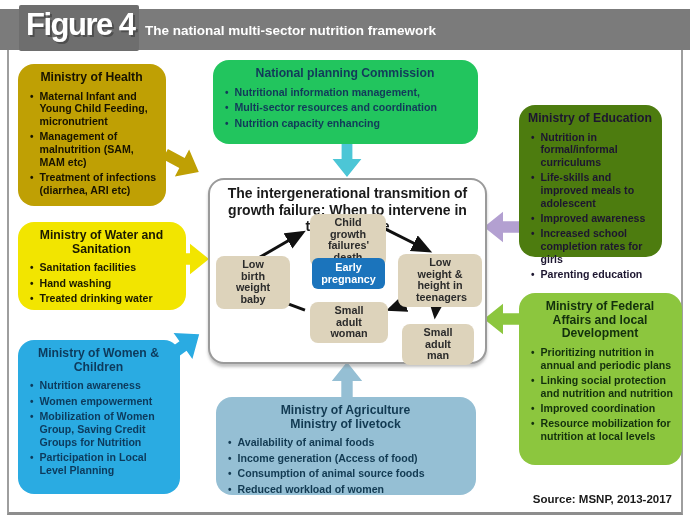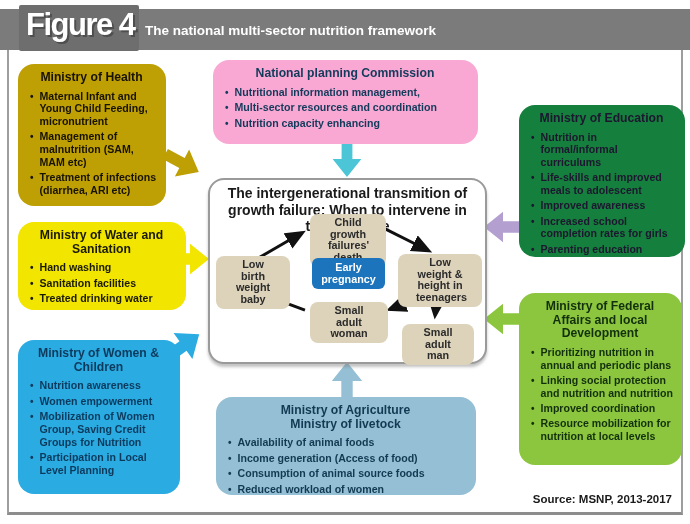--- a/index.html
+++ b/index.html
@@ -16,22 +16,22 @@
          border-left:2px solid #9e9e9e;border-right:2px solid #9e9e9e;border-bottom:3px solid #8d8d8d;}
   
   .mbox{position:absolute;border-radius:16px;padding:7px 9px 6px 8px;box-sizing:border-box;z-index:3;}
   .mbox .title{font-weight:bold;text-align:center;font-size:12.2px;line-height:1.12;margin-bottom:5px;}
   .mbox ul{margin:0;padding:0 0 0 4px;list-style:none;}
   .mbox li{display:flex;gap:6px;font-weight:bold;font-size:10.6px;line-height:1.2;margin-bottom:2.5px;}
   .mbox li::before{content:"•";flex:0 0 auto;font-size:10px;line-height:1.3;}
   .health{background:#bfa004;color:#181300;left:18px;top:64px;width:148px;height:142px;}
   .water{background:#f2e500;color:#1b1a00;left:18px;top:222px;width:168px;height:88px;}
   .women{background:#2aabe2;color:#0d3a5c;left:18px;top:340px;width:162px;height:154px;}
-  .npc{background:#f9a8d4;color:#123a5a;left:213px;top:60px;width:265px;height:84px;padding-left:8px;}
-  .education{background:#15803d;color:#1d1630;left:519px;top:105px;width:166px;height:152px;}
+  .npc{background:#22c55e;color:#123a5a;left:213px;top:60px;width:265px;height:84px;padding-left:8px;}
+  .education{background:#4d7c0f;color:#1d1630;left:519px;top:105px;width:143px;height:152px;}
   .federal{background:#8cc63e;color:#13300d;left:519px;top:293px;width:163px;height:172px;}
   .agri{background:#95bfd4;color:#123a52;left:216px;top:397px;width:260px;height:98px;}
   
   .barrow{position:absolute;z-index:1;}
   .barrow polygon{fill:currentColor;}
   .a-npc{left:328px;top:141px;width:38px;height:36px;color:#4cc6d6;transform:rotate(90deg);}
   .a-health{left:160px;top:144px;width:44px;height:38px;color:#bfa004;transform:rotate(28deg);}
   .a-water{left:168px;top:240px;width:44px;height:38px;color:#f2e500;}
   .a-women{left:160px;top:326px;width:46px;height:40px;color:#2aabe2;transform:rotate(-36deg);}
   .a-edu{left:483px;top:208px;width:40px;height:38px;color:#b3a0d1;transform:rotate(180deg);}
@@ -96,22 +96,22 @@
     <ul>
       <li>Maternal Infant and Young Child Feeding, micronutrient</li>
       <li>Management of malnutrition (SAM, MAM etc)</li>
       <li>Treatment of infections (diarrhea, ARI etc)</li>
     </ul>
   </div>
 
   <div class="mbox water">
     <div class="title">Ministry of Water and Sanitation</div>
     <ul>
+      <li>Sanitation facilities</li>
       <li>Hand washing</li>
-      <li>Sanitation facilities</li>
       <li>Treated drinking water</li>
     </ul>
   </div>
 
   <div class="mbox women">
     <div class="title">Ministry of Women &amp; Children</div>
     <ul>
       <li>Nutrition awareness</li>
       <li>Women empowerment</li>
       <li>Mobilization of Women Group, Saving Credit Groups for Nutrition</li>

